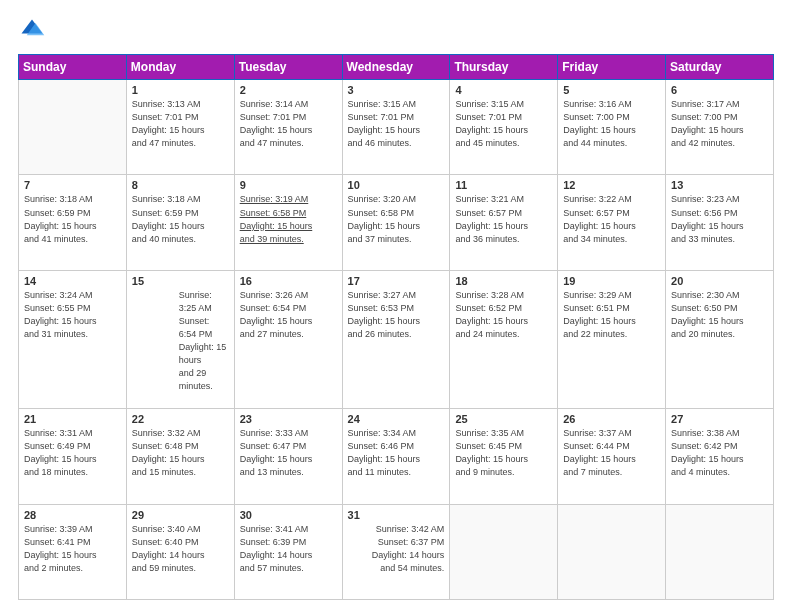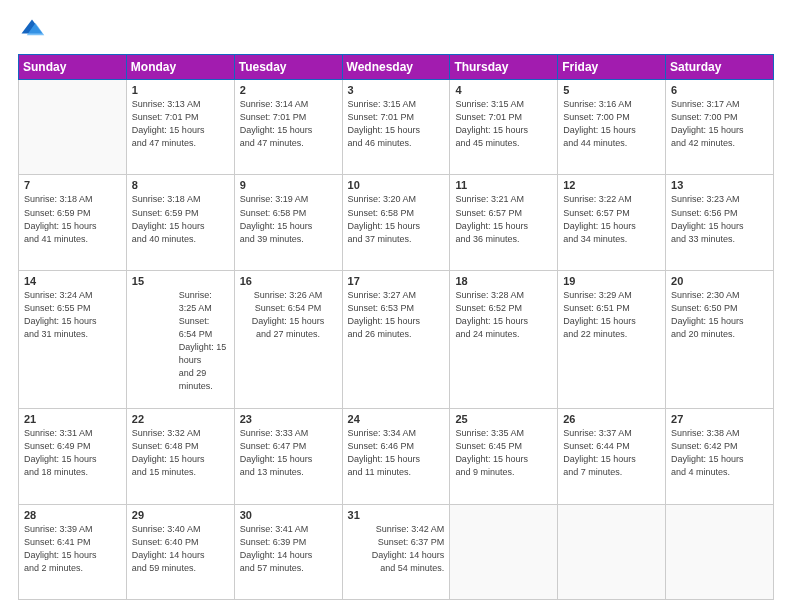--- a/index.html
+++ b/index.html
@@ -185,21 +185,21 @@
           </td>
           <td>
             <span class="day-num">8</span>
             <div class="day-info" style="white-space: pre-line;">Sunrise: 3:18 AM
 Sunset: 6:59 PM
 Daylight: 15 hours
 and 40 minutes.</div>
           </td>
           <td>
             <span class="day-num">9</span>
-            <div class="day-info" style="white-space: pre-line;">Sunrise: 3:19 AM
+            <div class="day-info" style="white-space: pre-line; text-decoration: underline;">Sunrise: 3:19 AM
 Sunset: 6:58 PM
 Daylight: 15 hours
 and 39 minutes.</div>
           </td>
           <td>
             <span class="day-num">10</span>
             <div class="day-info" style="white-space: pre-line;">Sunrise: 3:20 AM
 Sunset: 6:58 PM
 Daylight: 15 hours
 and 37 minutes.</div>
@@ -236,21 +236,21 @@
           </td>
           <td>
             <span class="day-num">15</span>
             <div class="day-info" style="white-space: pre-line; margin-left: 47px;">Sunrise: 3:25 AM
 Sunset: 6:54 PM
 Daylight: 15 hours
 and 29 minutes.</div>
           </td>
           <td>
             <span class="day-num">16</span>
-            <div class="day-info" style="white-space: pre-line; text-align: center;">Sunrise: 3:26 AM
+            <div class="day-info" style="white-space: pre-line;">Sunrise: 3:26 AM
 Sunset: 6:54 PM
 Daylight: 15 hours
 and 27 minutes.</div>
           </td>
           <td>
             <span class="day-num">17</span>
             <div class="day-info" style="white-space: pre-line;">Sunrise: 3:27 AM
 Sunset: 6:53 PM
 Daylight: 15 hours
 and 26 minutes.</div>

